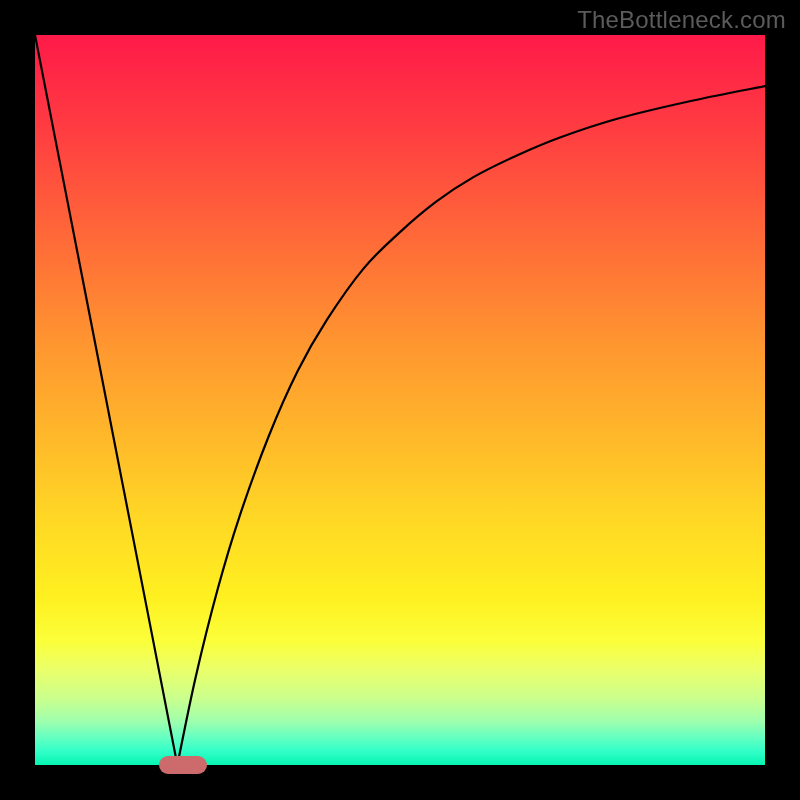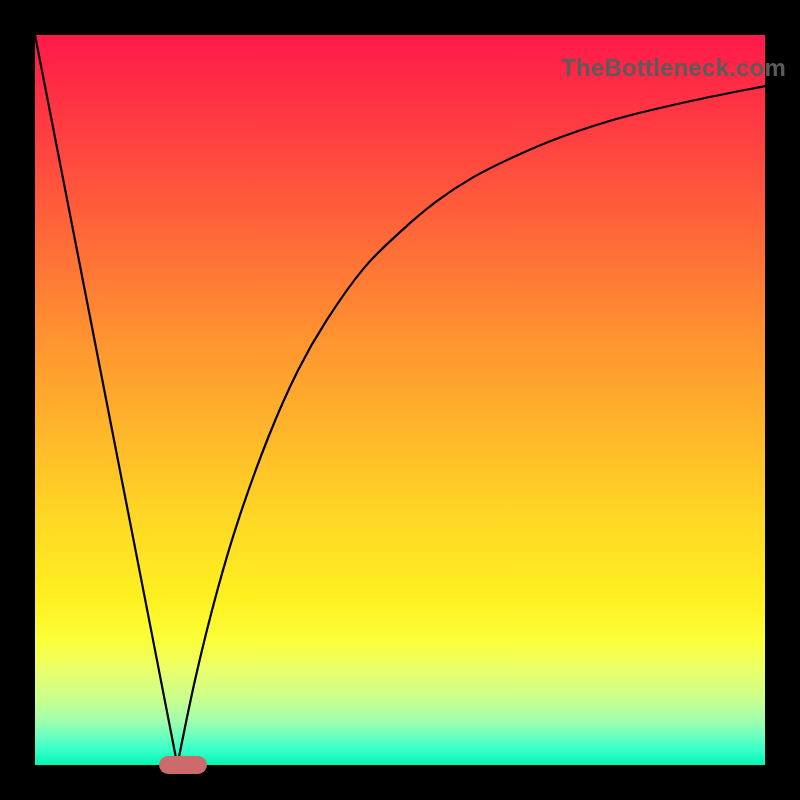--- a/index.html
+++ b/index.html
@@ -37,25 +37,24 @@
       #6bffc0 96%,
       #35ffc8 98%,
       #05f5b3 100%
     );
   }
   .watermark {
     position: absolute;
     top: 6px;
     right: 14px;
     font-family: Arial, Helvetica, sans-serif;
-    font-weight: bold;
+    font-weight: normal;
     font-size: 24px;
     color: #5b5b5b;
     letter-spacing: 0.2px;
-    margin-top: 48px;
   }
   .curve-svg {
     position: absolute;
     left: 0;
     top: 0;
     width: 730px;
     height: 730px;
   }
   .marker {
     position: absolute;

